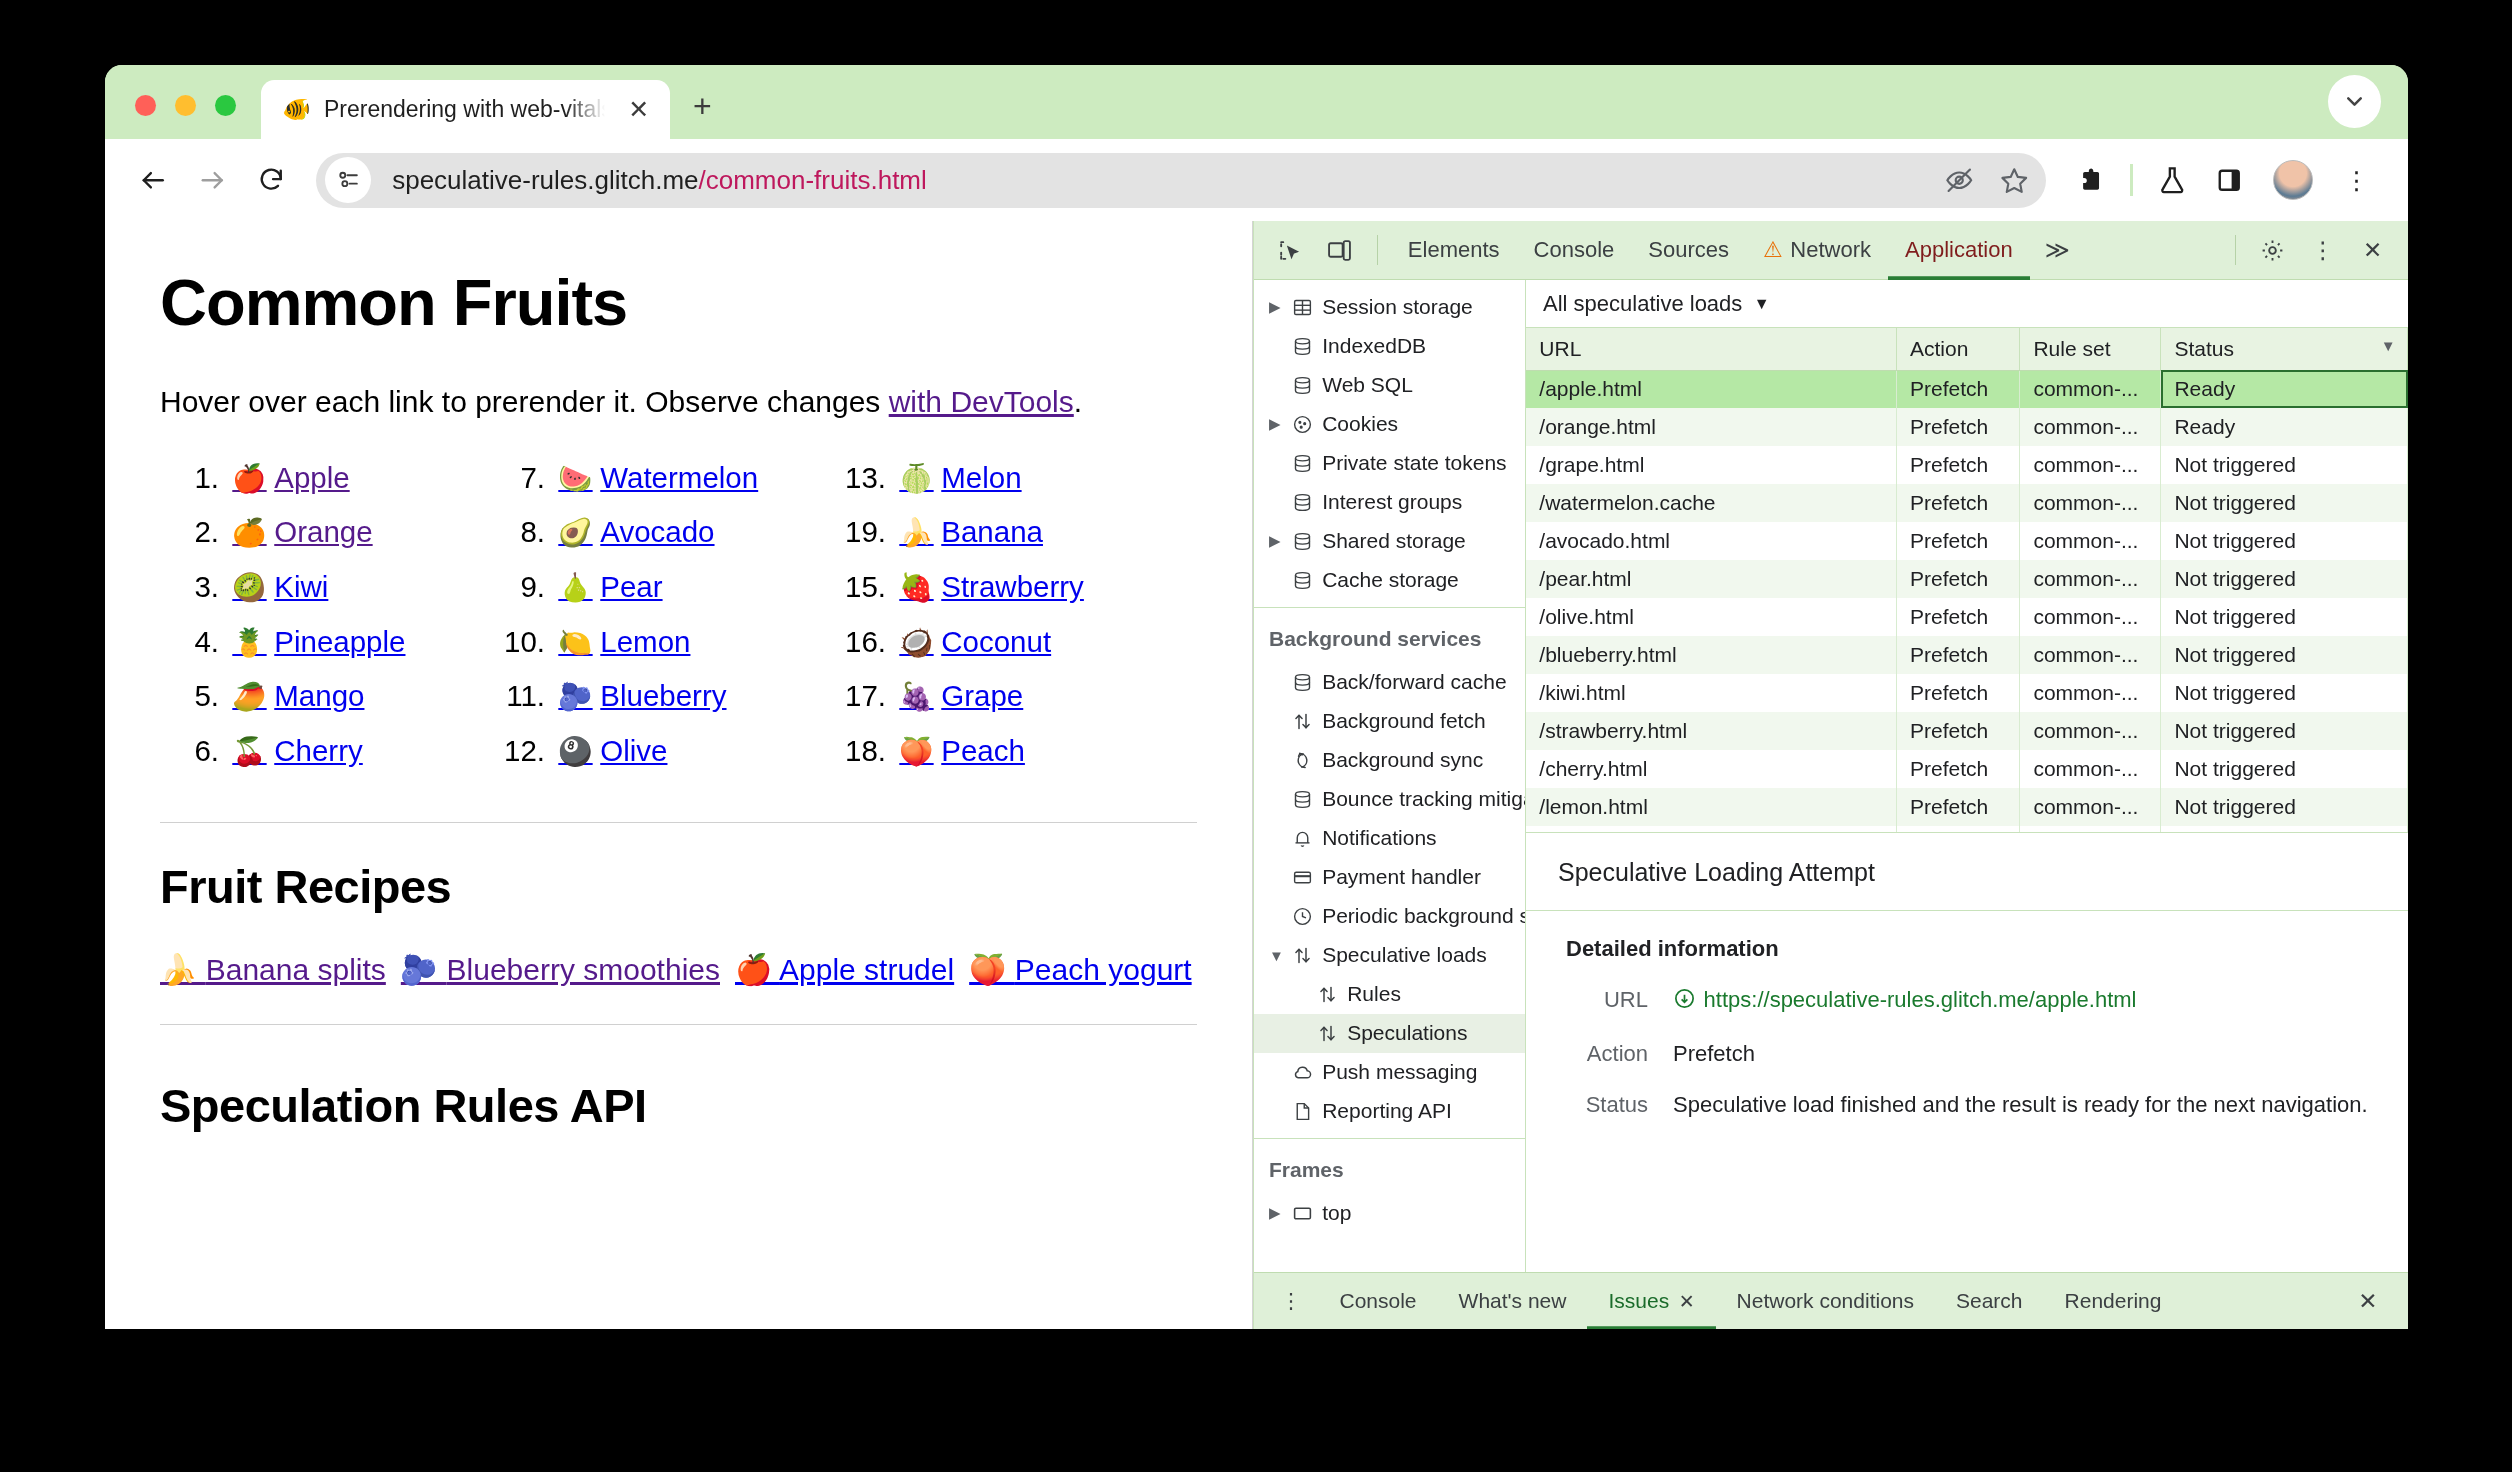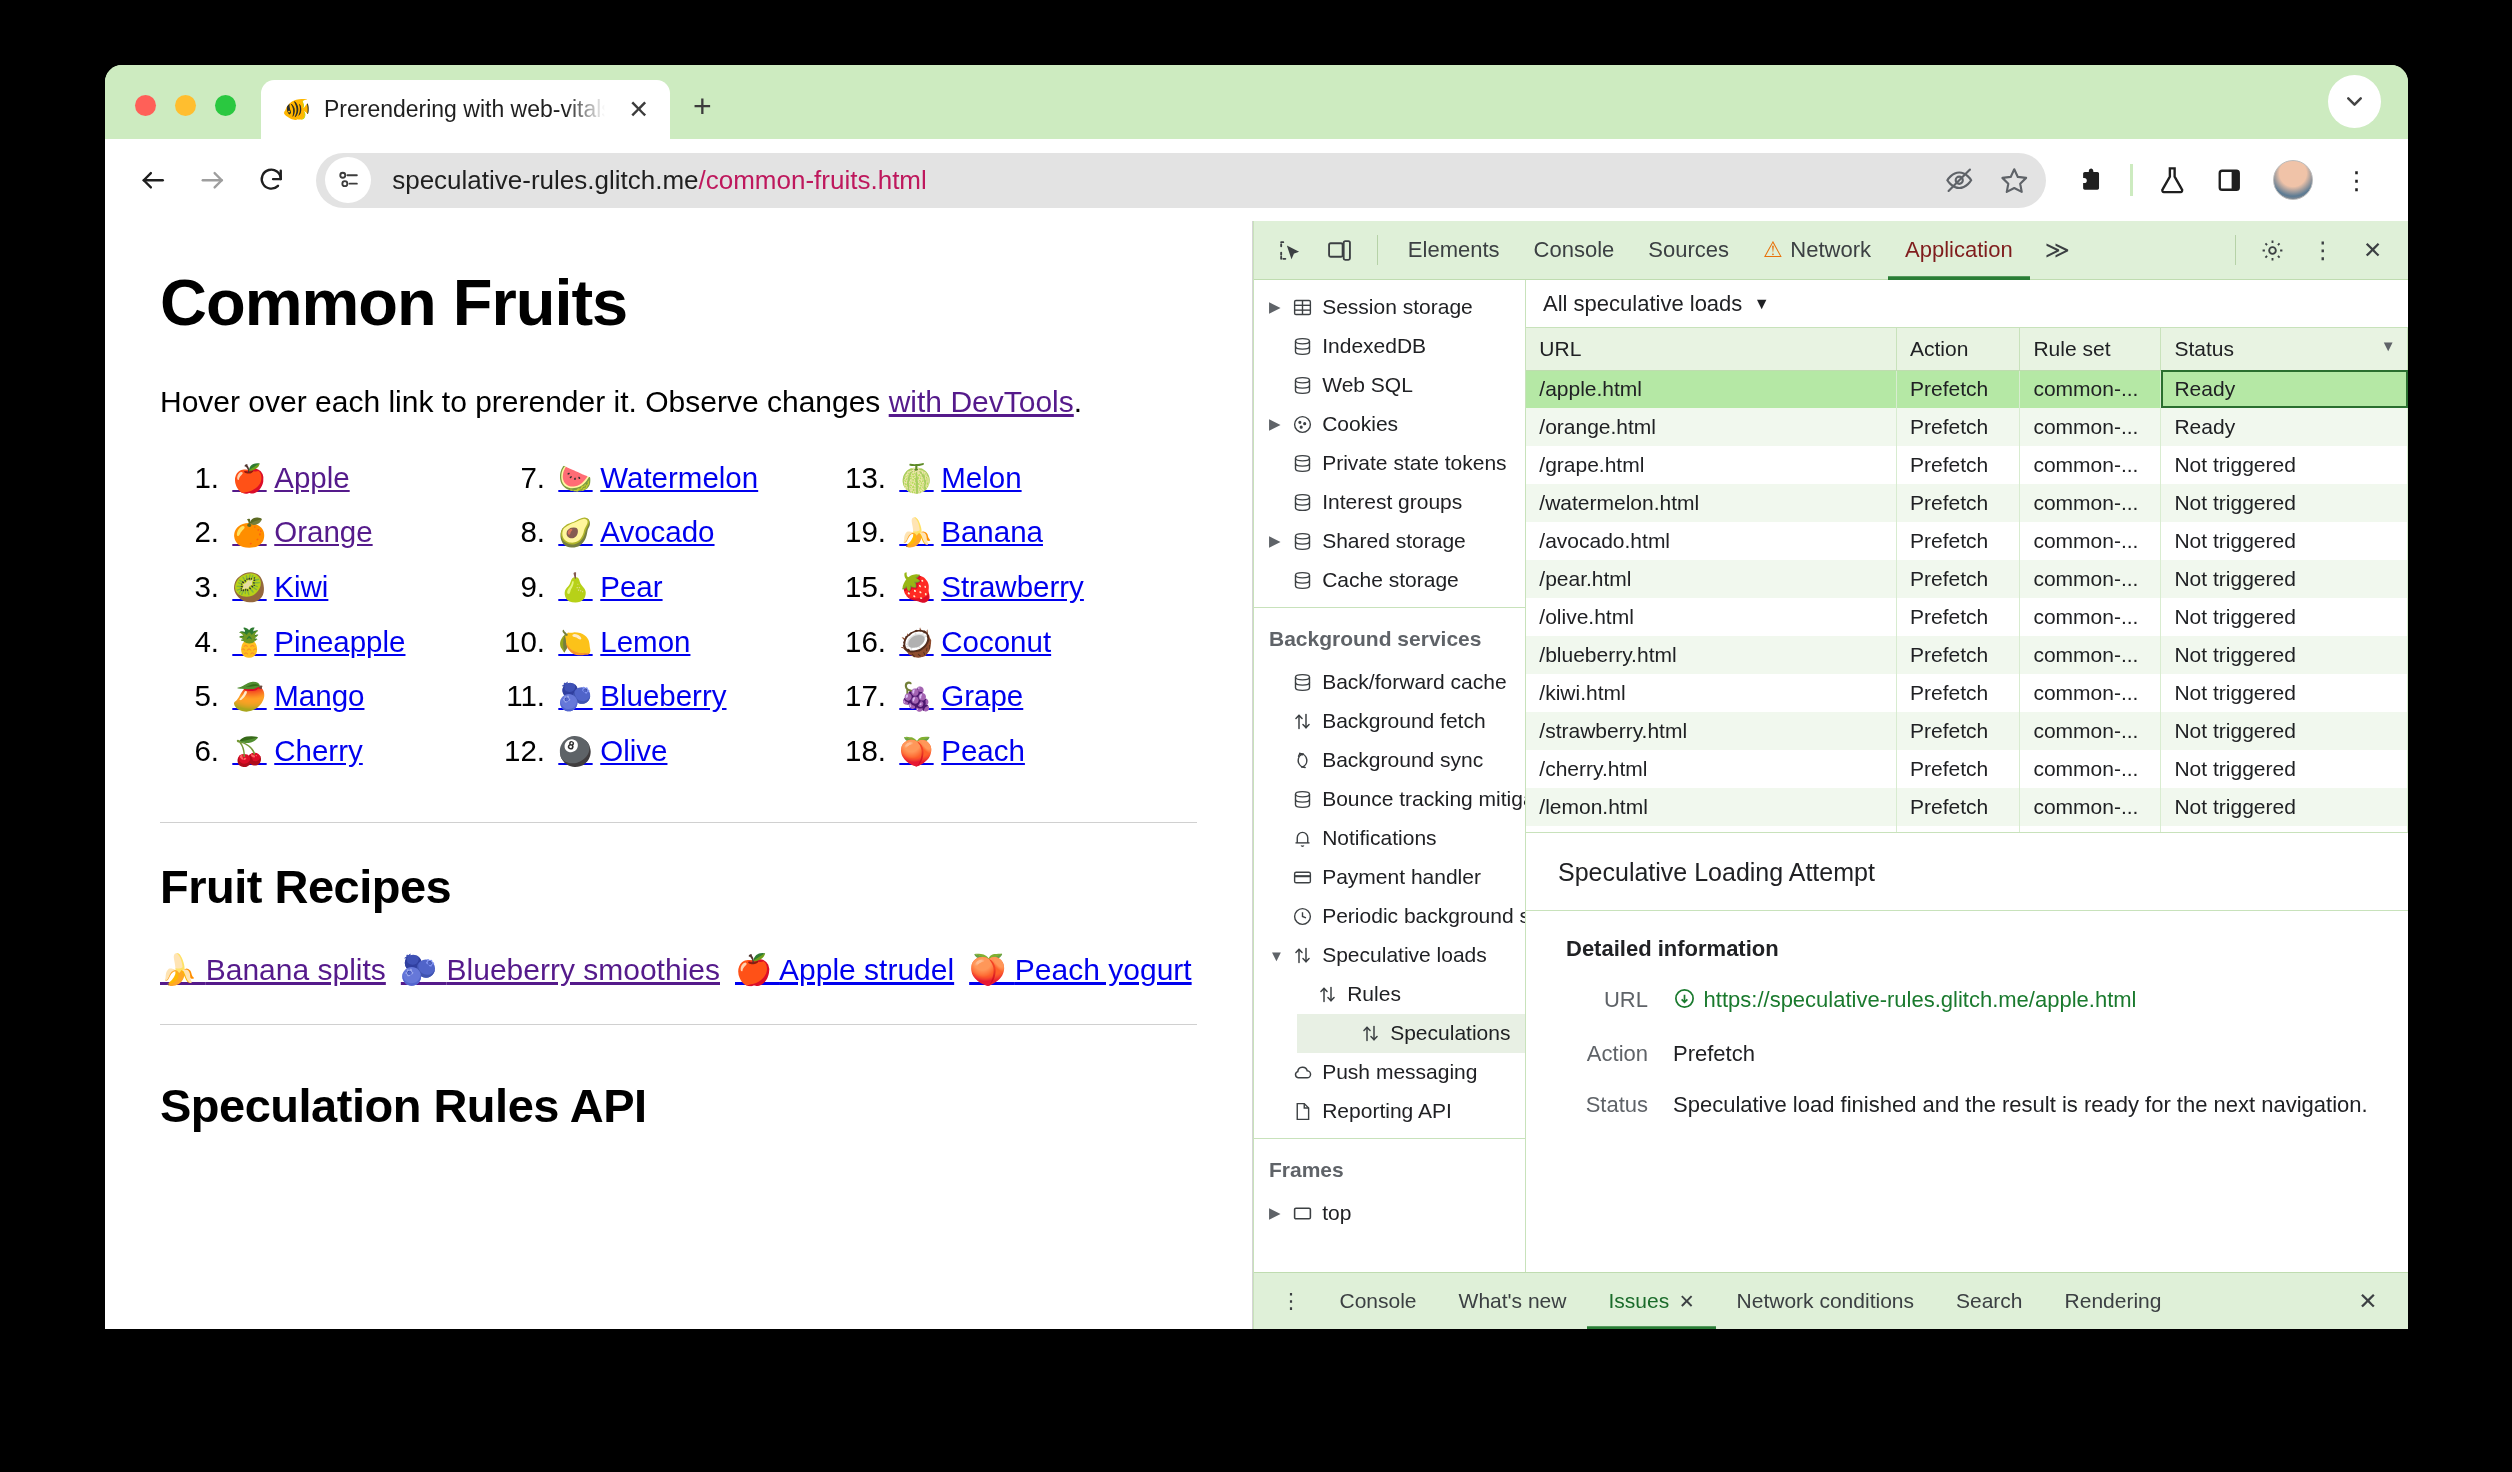--- a/index.html
+++ b/index.html
@@ -176,21 +176,21 @@
     border-right: 1px solid #c8e2bb;
     font-size: 21px; color: #202124;
     overflow: hidden; position: relative;
   }
   .tree-clip-top { height: 7.6px; overflow: hidden; }
   .tree-item {
     display: flex; align-items: center;
     height: 39px; padding-left: 15px;
     white-space: nowrap; cursor: pointer;
   }
-  .tree-item.selected { background: #e8f0e4; margin-left: 43px; }
+  .tree-item.selected { background: #e8f0e4; }
   .tree-item .twisty {
     width: 19px; font-size: 15px; color: #5f6368; flex: 0 0 19px;
   }
   .tree-item .twisty.empty { visibility: hidden; }
   .tree-item .t-icon {
     width: 28.5px; flex: 0 0 28.5px;
     display: flex; align-items: center; justify-content: center;
     margin-right: 5.7px;
   }
   .tree-item .t-icon svg { width: 21px; height: 21px; }
@@ -789,21 +789,21 @@
                     <td class="col-ruleset">common-...</td>
                     <td class="col-status">Ready</td>
                   </tr>
                   <tr class="even">
                     <td class="col-url">/grape.html</td>
                     <td class="col-action">Prefetch</td>
                     <td class="col-ruleset">common-...</td>
                     <td class="col-status">Not triggered</td>
                   </tr>
                   <tr class="odd">
-                    <td class="col-url">/watermelon.html</td>
+                    <td class="col-url">/watermelon.cache</td>
                     <td class="col-action">Prefetch</td>
                     <td class="col-ruleset">common-...</td>
                     <td class="col-status">Not triggered</td>
                   </tr>
                   <tr class="even">
                     <td class="col-url">/avocado.html</td>
                     <td class="col-action">Prefetch</td>
                     <td class="col-ruleset">common-...</td>
                     <td class="col-status">Not triggered</td>
                   </tr>

